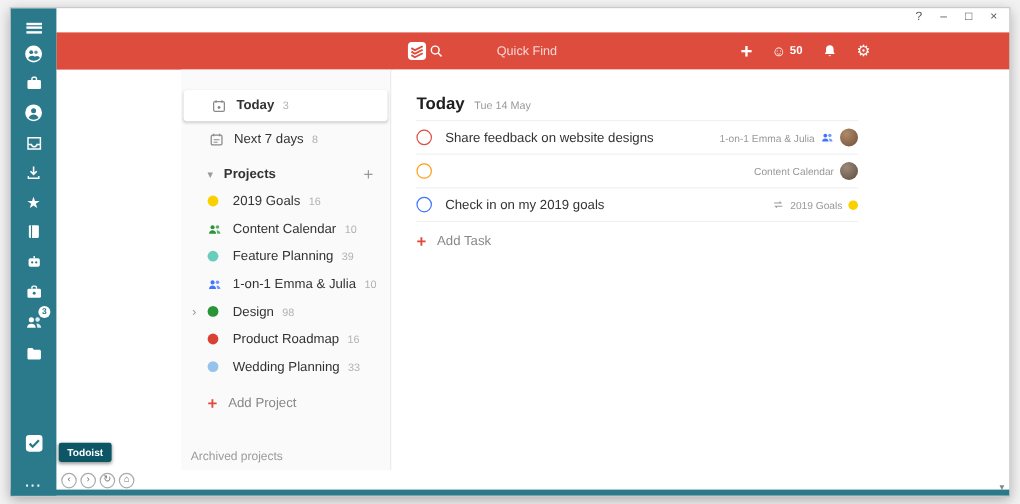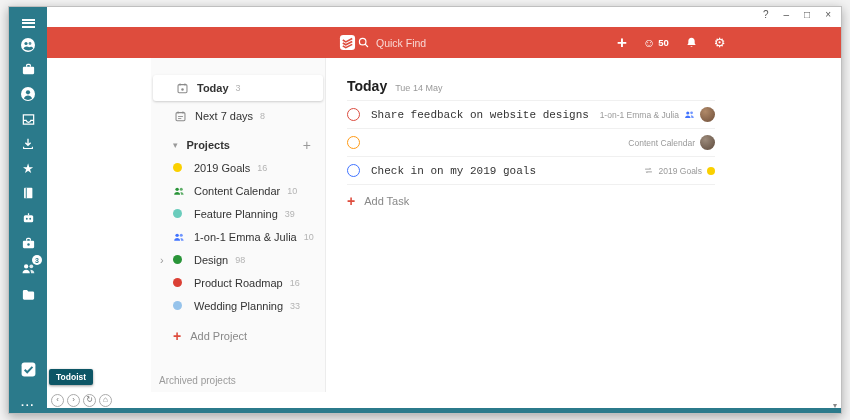--- a/index.html
+++ b/index.html
@@ -20,21 +20,21 @@
   .tooltip{position:absolute;left:40px;top:362px;background:#0d5666;color:#fff;font-size:8.5px;font-weight:bold;
     padding:3px 7px;border-radius:2px;z-index:9;box-shadow:0 1px 3px rgba(0,0,0,.4);}
   
   .titlebar{position:absolute;left:38px;right:0;top:0;height:20px;background:#fff;}
   .win-controls{position:absolute;top:3px;right:10px;display:flex;gap:15px;color:#555;font-size:10px;line-height:1;}
   .win-controls span{cursor:pointer;}
   
   .redbar{position:absolute;left:38px;right:0;top:20px;height:31px;background:#de4c3d;}
   .logo{position:absolute;left:292px;top:7px;cursor:pointer;}
   .search{position:absolute;left:310px;top:0;height:31px;display:flex;align-items:center;gap:6px;cursor:text;}
-  .search-text{color:rgba(255,255,255,.78);font-size:10.5px;}
+  .search-text{color:rgba(255,255,255,.78);font-size:10.5px;margin-left:38px;}
   .hdr-actions{position:absolute;left:570px;top:0;height:31px;display:flex;align-items:center;gap:16px;}
   .hdr-plus{color:#fff;font-size:17px;font-weight:bold;line-height:1;cursor:pointer;}
   .karma{display:flex;align-items:center;gap:3px;cursor:pointer;}
   .karma-face{color:#fff;font-size:12px;line-height:1;}
   .karma-score{color:#fff;font-size:9.5px;font-weight:bold;}
   .hdr-gear{color:#fff;font-size:13px;line-height:1;cursor:pointer;}
   .hdr-bell{cursor:pointer;display:flex;}
   
   .nav{position:absolute;left:142px;top:51px;width:175px;bottom:21px;background:#fafafa;border-right:1px solid #ececec;padding-top:14px;}
   .nav-row{display:flex;align-items:center;height:24px;padding-left:22px;font-size:11px;color:#333;cursor:pointer;position:relative;}
@@ -52,21 +52,21 @@
   .add-plus{color:#de4c3d;font-size:14px;font-weight:bold;margin-right:9px;line-height:1;}
   .archived{position:absolute;bottom:6px;left:8px;font-size:10px;color:#9a9a9a;cursor:pointer;}
   
   .main{position:absolute;left:318px;top:51px;right:0;bottom:21px;background:#fff;}
   .content{margin-left:20px;width:368px;}
   .main-header{display:flex;align-items:baseline;gap:8px;padding:20px 0 6px;border-bottom:1px solid #f0f0f0;}
   .main-title{font-size:14px;font-weight:bold;color:#202020;}
   .main-date{font-size:9px;color:#999;}
   .task-row{display:flex;align-items:center;height:28px;border-bottom:1px solid #f0f0f0;}
   .task-circle{width:13px;height:13px;border-radius:50%;border:1.6px solid #ccc;margin-right:11px;flex:none;cursor:pointer;background:#fff;}
-  .task-text{font-size:11px;color:#333;font-family:Liberation Mono, monospace;}
+  .task-text{font-size:11px;color:#333;}
   .task-meta{margin-left:auto;display:flex;align-items:center;gap:5px;}
   .meta-label{font-size:8.5px;color:#999;cursor:pointer;}
   .meta-dot{width:8px;height:8px;border-radius:50%;}
   .avatar{width:15px;height:15px;border-radius:50%;background:radial-gradient(circle at 35% 30%,#b08968,#6f4f3a);flex:none;}
   .avatar.v2{background:radial-gradient(circle at 35% 30%,#9c8a7a,#5d4a3c);}
   .add-task{display:flex;align-items:center;margin-top:9px;font-size:11px;color:#888;cursor:pointer;}
   
   .bottombar{position:absolute;left:38px;right:0;bottom:5px;height:16px;background:#fff;display:flex;align-items:center;padding-left:4px;gap:3px;}
   .nav-btn{width:13px;height:13px;border:1px solid #aaa;border-radius:50%;color:#777;font-size:8px;line-height:1;
     display:flex;align-items:center;justify-content:center;cursor:pointer;background:#fff;}

